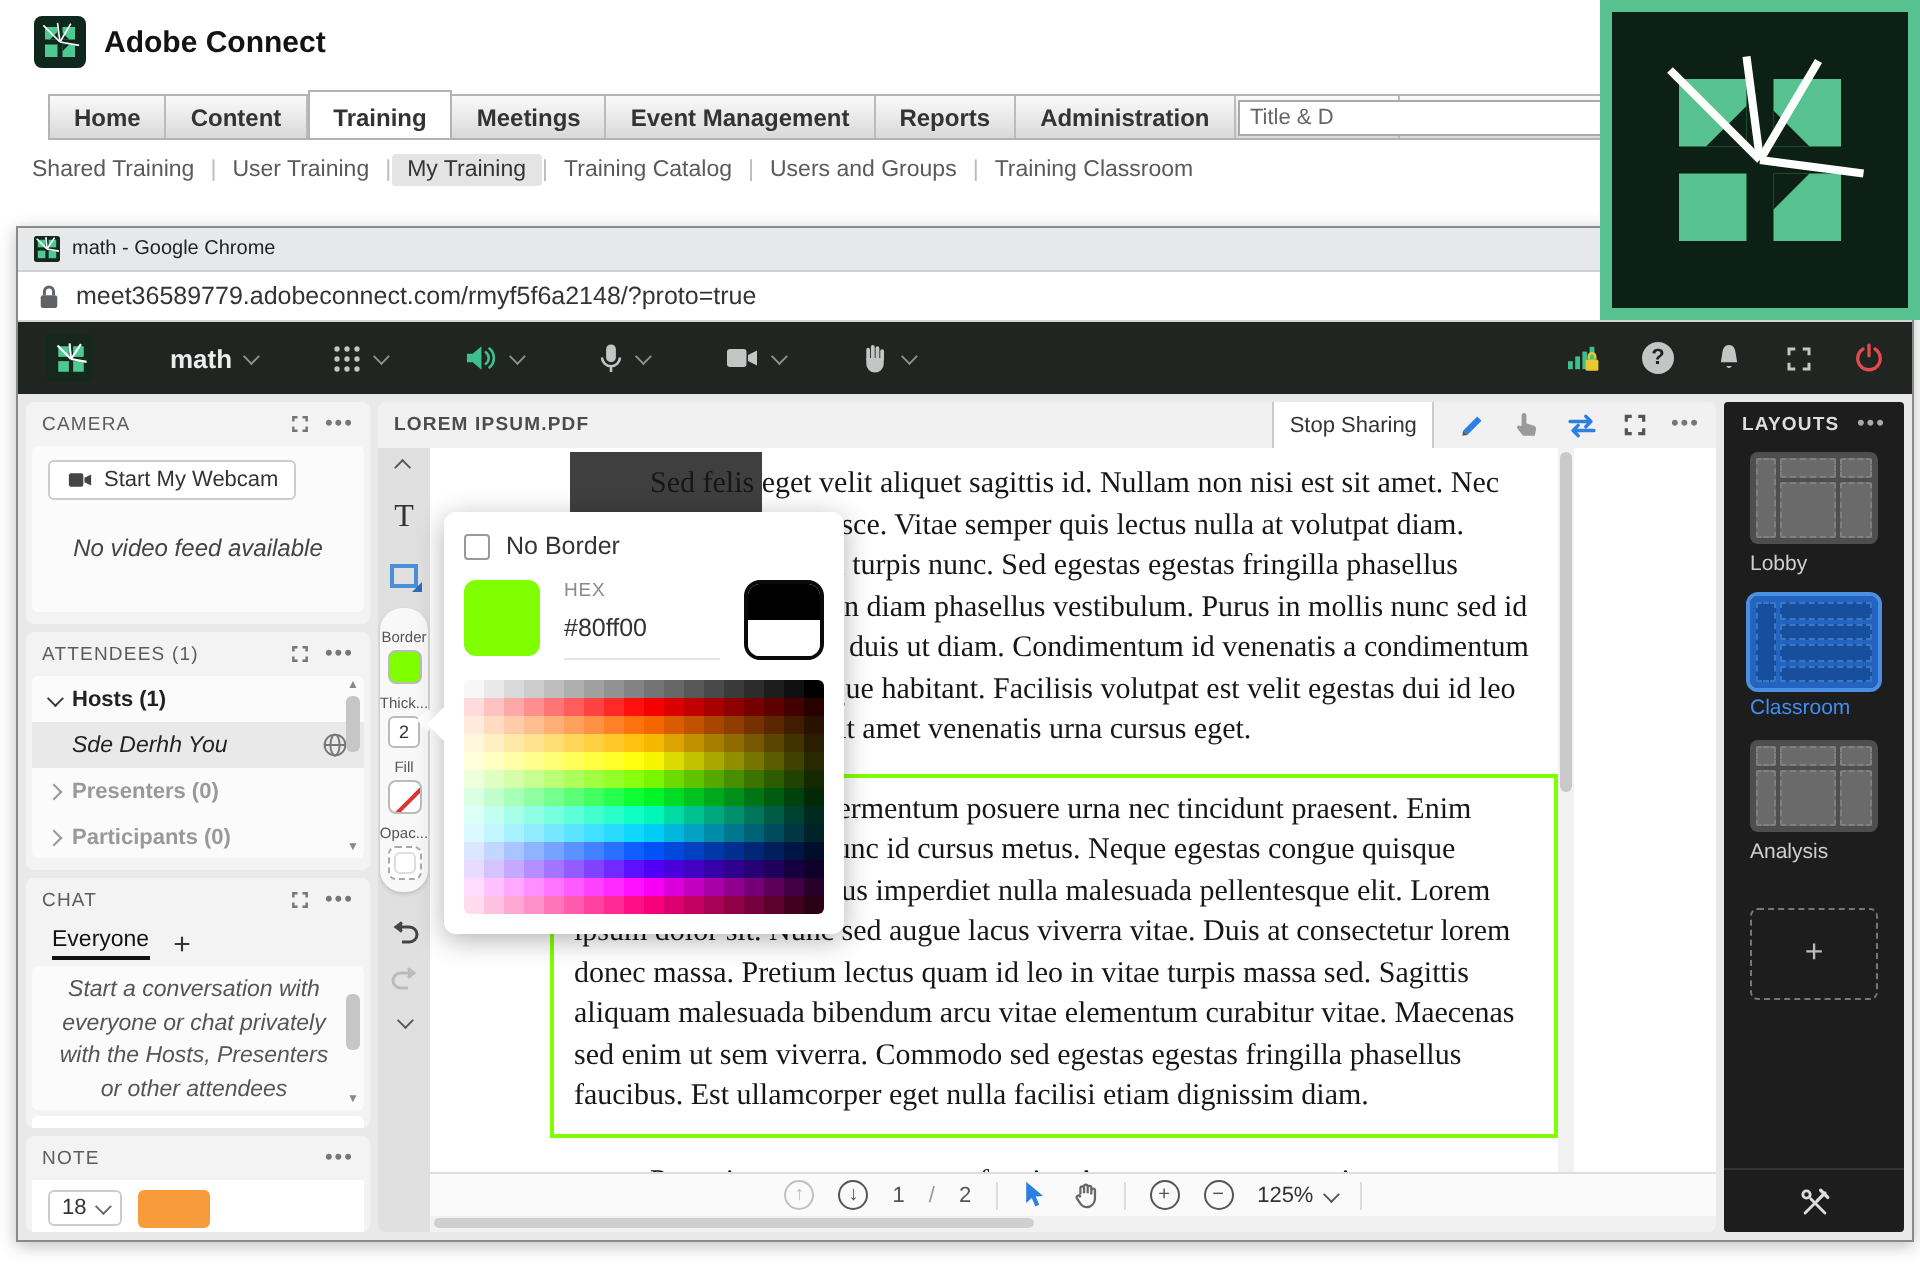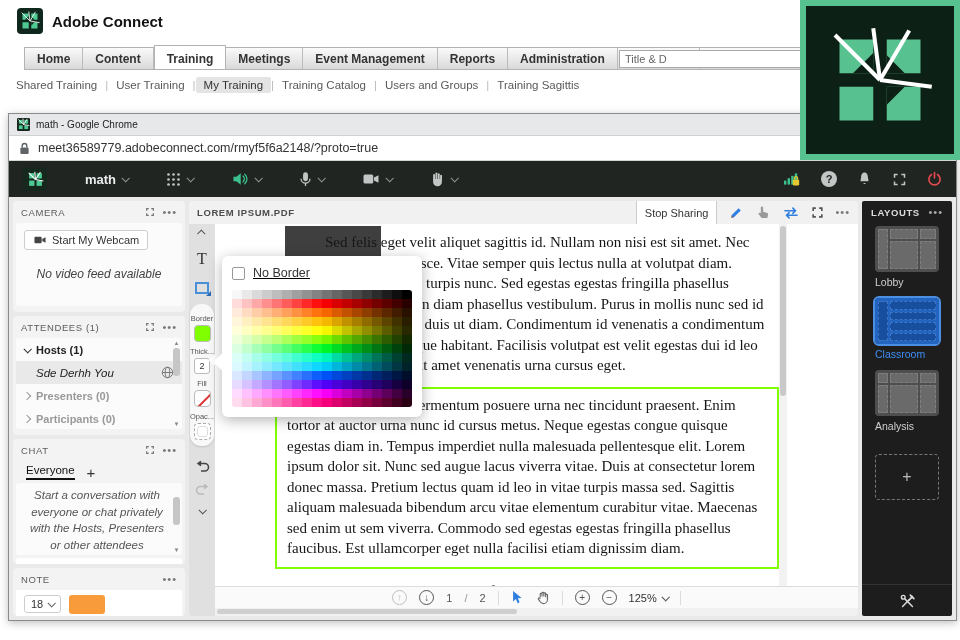--- a/index.html
+++ b/index.html
@@ -135,21 +135,21 @@
   .thumb-box { width:64px; height:46px; border-radius:4px; background:#4e4e4e; padding:3px; display:grid; grid-template-columns:10px 1fr 16px; grid-template-rows:10px 1fr; gap:2px; }
   .thumb-box .c { background:#6a6a6a; border:1px dashed #808080; border-radius:1px; }
   .thumb-lbl { font-size:10.5px; color:#cfcfcf; margin:4px 0 10px 0; align-self:flex-start; padding-left:13px; }
   .thumb-box.blue { background:#2264c0; outline:2px solid #4b8fe2; }
   .thumb-box.blue .c { background:#174f9e; border-color:#3c77c6; }
   .thumb-lbl.blue { color:#3e8ef7; }
   .lay-add { width:64px; height:46px; border:1px dashed #777; border-radius:4px; color:#bbb; font-size:16px; display:flex; align-items:center; justify-content:center; margin-top:12px; }
   .lay-foot { margin-top:auto; width:100%; border-top:1px solid #333; display:flex; justify-content:center; padding:8px 0 6px 0; }
 
   
-  .popup { position:absolute; left:222px; top:256px; width:200px; background:#fff; border-radius:6px; box-shadow:0 3px 14px rgba(0,0,0,.3); z-index:50; padding:10px 10px 10px 10px;text-decoration:underline; }
+  .popup { position:absolute; left:222px; top:256px; width:200px; background:#fff; border-radius:6px; box-shadow:0 3px 14px rgba(0,0,0,.3); z-index:50; padding:10px 10px 10px 10px; }
   .popup:before { content:""; position:absolute; left:-6px; top:100px; width:12px; height:12px; background:#fff; transform:rotate(45deg); }
   .pk-row1 { display:flex; align-items:center; gap:8px; }
   .pk-check { width:13px; height:13px; border:1.4px solid #999; border-radius:2px; background:#fff; }
   .pk-nb { font-size:12.5px; color:#333; }
   .pk-row2 { display:flex; align-items:flex-start; margin-top:10px; }
   .pk-swatch { width:38px; height:38px; border-radius:6px; }
   .pk-hexcol { margin-left:12px; display:flex; flex-direction:column; gap:6px; width:78px; border-bottom:1px solid #e3e3e3; padding-bottom:8px; }
   .pk-hexlbl { font-size:9.5px; color:#8a8a8a; letter-spacing:.4px; }
   .pk-hexval { font-size:12.5px; color:#333; }
   .pk-bw { margin-left:auto; width:40px; height:40px; border:2.5px solid #0a0a0a; border-radius:8px; overflow:hidden; display:flex; flex-direction:column; }
@@ -206,21 +206,21 @@
     <span class="sub-item">Shared Training</span>
       <span class="sub-sep">|</span>
     <span class="sub-item">User Training</span>
       <span class="sub-sep">|</span>
     <span class="sub-item active">My Training</span>
       <span class="sub-sep">|</span>
     <span class="sub-item">Training Catalog</span>
       <span class="sub-sep">|</span>
     <span class="sub-item">Users and Groups</span>
       <span class="sub-sep">|</span>
-    <span class="sub-item">Training Sagittis</span>
+    <span class="sub-item">Training Classroom</span>
   </div>
 
   <div class="chrome-window">
 
     <div class="win-titlebar">
       <span class="icon">
         <svg width="13" height="13" viewBox="0 0 96 96">
             <rect width="96" height="96" rx="10" fill="#16271e"></rect>
           <rect x="14" y="14" width="28" height="28" fill="#4ec991"></rect>
             <rect x="54" y="14" width="28" height="28" fill="#4ec991"></rect>
@@ -621,20 +621,31 @@
           </span>
         </div>
       </div>
     </div>
   </div>
 
   <div class="popup">
     <div class="pk-row1">
       <span class="pk-check"></span>
       <span class="pk-nb">No Border</span>
+    </div>
+    <div class="pk-row2">
+      <div class="pk-swatch" style="background: rgb(128, 255, 0);"></div>
+      <div class="pk-hexcol">
+        <span class="pk-hexlbl">HEX</span>
+        <span class="pk-hexval">#80ff00</span>
+      </div>
+      <div class="pk-bw">
+          <div class="b"></div>
+          <div class="w"></div>
+        </div>
     </div>
     <div class="pk-palette" id="palette">
         <div style="background: rgb(247, 247, 247);"></div>
         <div style="background: rgb(233, 233, 233);"></div>
         <div style="background: rgb(218, 218, 218);"></div>
         <div style="background: rgb(204, 204, 204);"></div>
         <div style="background: rgb(189, 189, 189);"></div>
         <div style="background: rgb(175, 175, 175);"></div>
         <div style="background: rgb(160, 160, 160);"></div>
         <div style="background: rgb(146, 146, 146);"></div>

